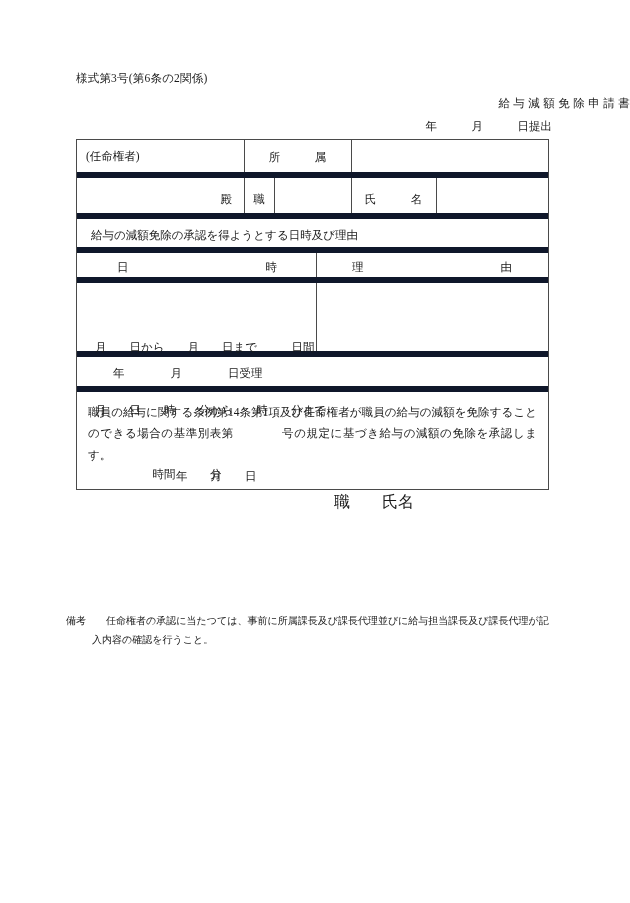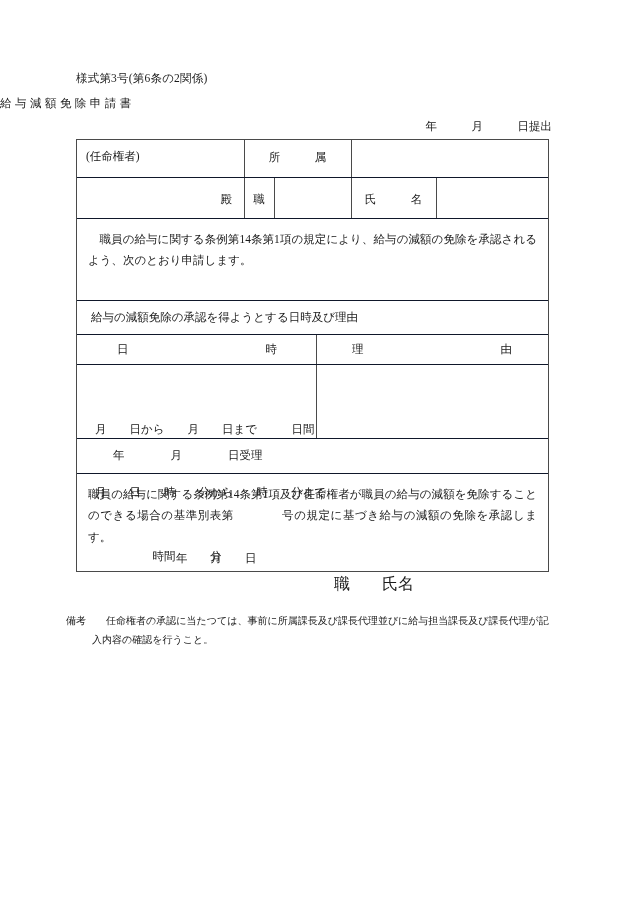--- a/index.html
+++ b/index.html
@@ -29,21 +29,21 @@
     top: 71px;
     font-size: 11.5px;
     letter-spacing: 0.2px;
     white-space: nowrap;
   }
   .doc-title {
     position: absolute;
     left: 0;
     top: 96px;
     width: 630px;
-    text-align: left;
+    text-align: right;
     font-size: 11.5px;
     letter-spacing: 0.3px;
     white-space: nowrap;
   }
   .submit-date {
     position: absolute;
     left: 0;
     top: 119px;
     width: 552px;
     text-align: right;
@@ -59,21 +59,21 @@
     width: 473px;
     border: 1px solid #4a4a4a;
     border-collapse: collapse;
     box-sizing: border-box;
   }
   .row {
     position: relative;
     box-sizing: border-box;
     width: 100%;
   }
-  .brdb { border-bottom: 1px solid #0f172a; font-family: Liberation Serif, serif; }
+  .brdb { border-bottom: 6px solid #0f172a; font-family: Liberation Serif, serif; }
 
   .cell-text {
     font-size: 11.5px;
     line-height: 1.0;
     white-space: nowrap;
   }
 
   
   .r1 { height: 38px; }
   .r1 .appointer {
@@ -236,23 +236,20 @@
     <div class="row r2 brdb">
       <div class="cell-text dono">殿</div>
       <div class="v1"></div>
       <div class="v2"></div>
       <div class="v3"></div>
       <div class="v4"></div>
       <div class="cell-text shoku">職</div>
       <div class="cell-text shimei">氏　　　名</div>
     </div>
 
-    <div class="row r3 brdb">
-      <div class="para">職員の給与に関する条例第14条第1項の規定により、給与の減額の免除を承認されるよう、次のとおり申請します。</div>
-    </div>
 
     <div class="row r4 brdb">
       <div class="cell-text sec">給与の減額免除の承認を得ようとする日時及び理由</div>
     </div>
 
     <div class="row r5 brdb">
       <div class="vmid"></div>
       <div class="cell-text hdr-a">
         <span>日</span>
         <span>時</span>

